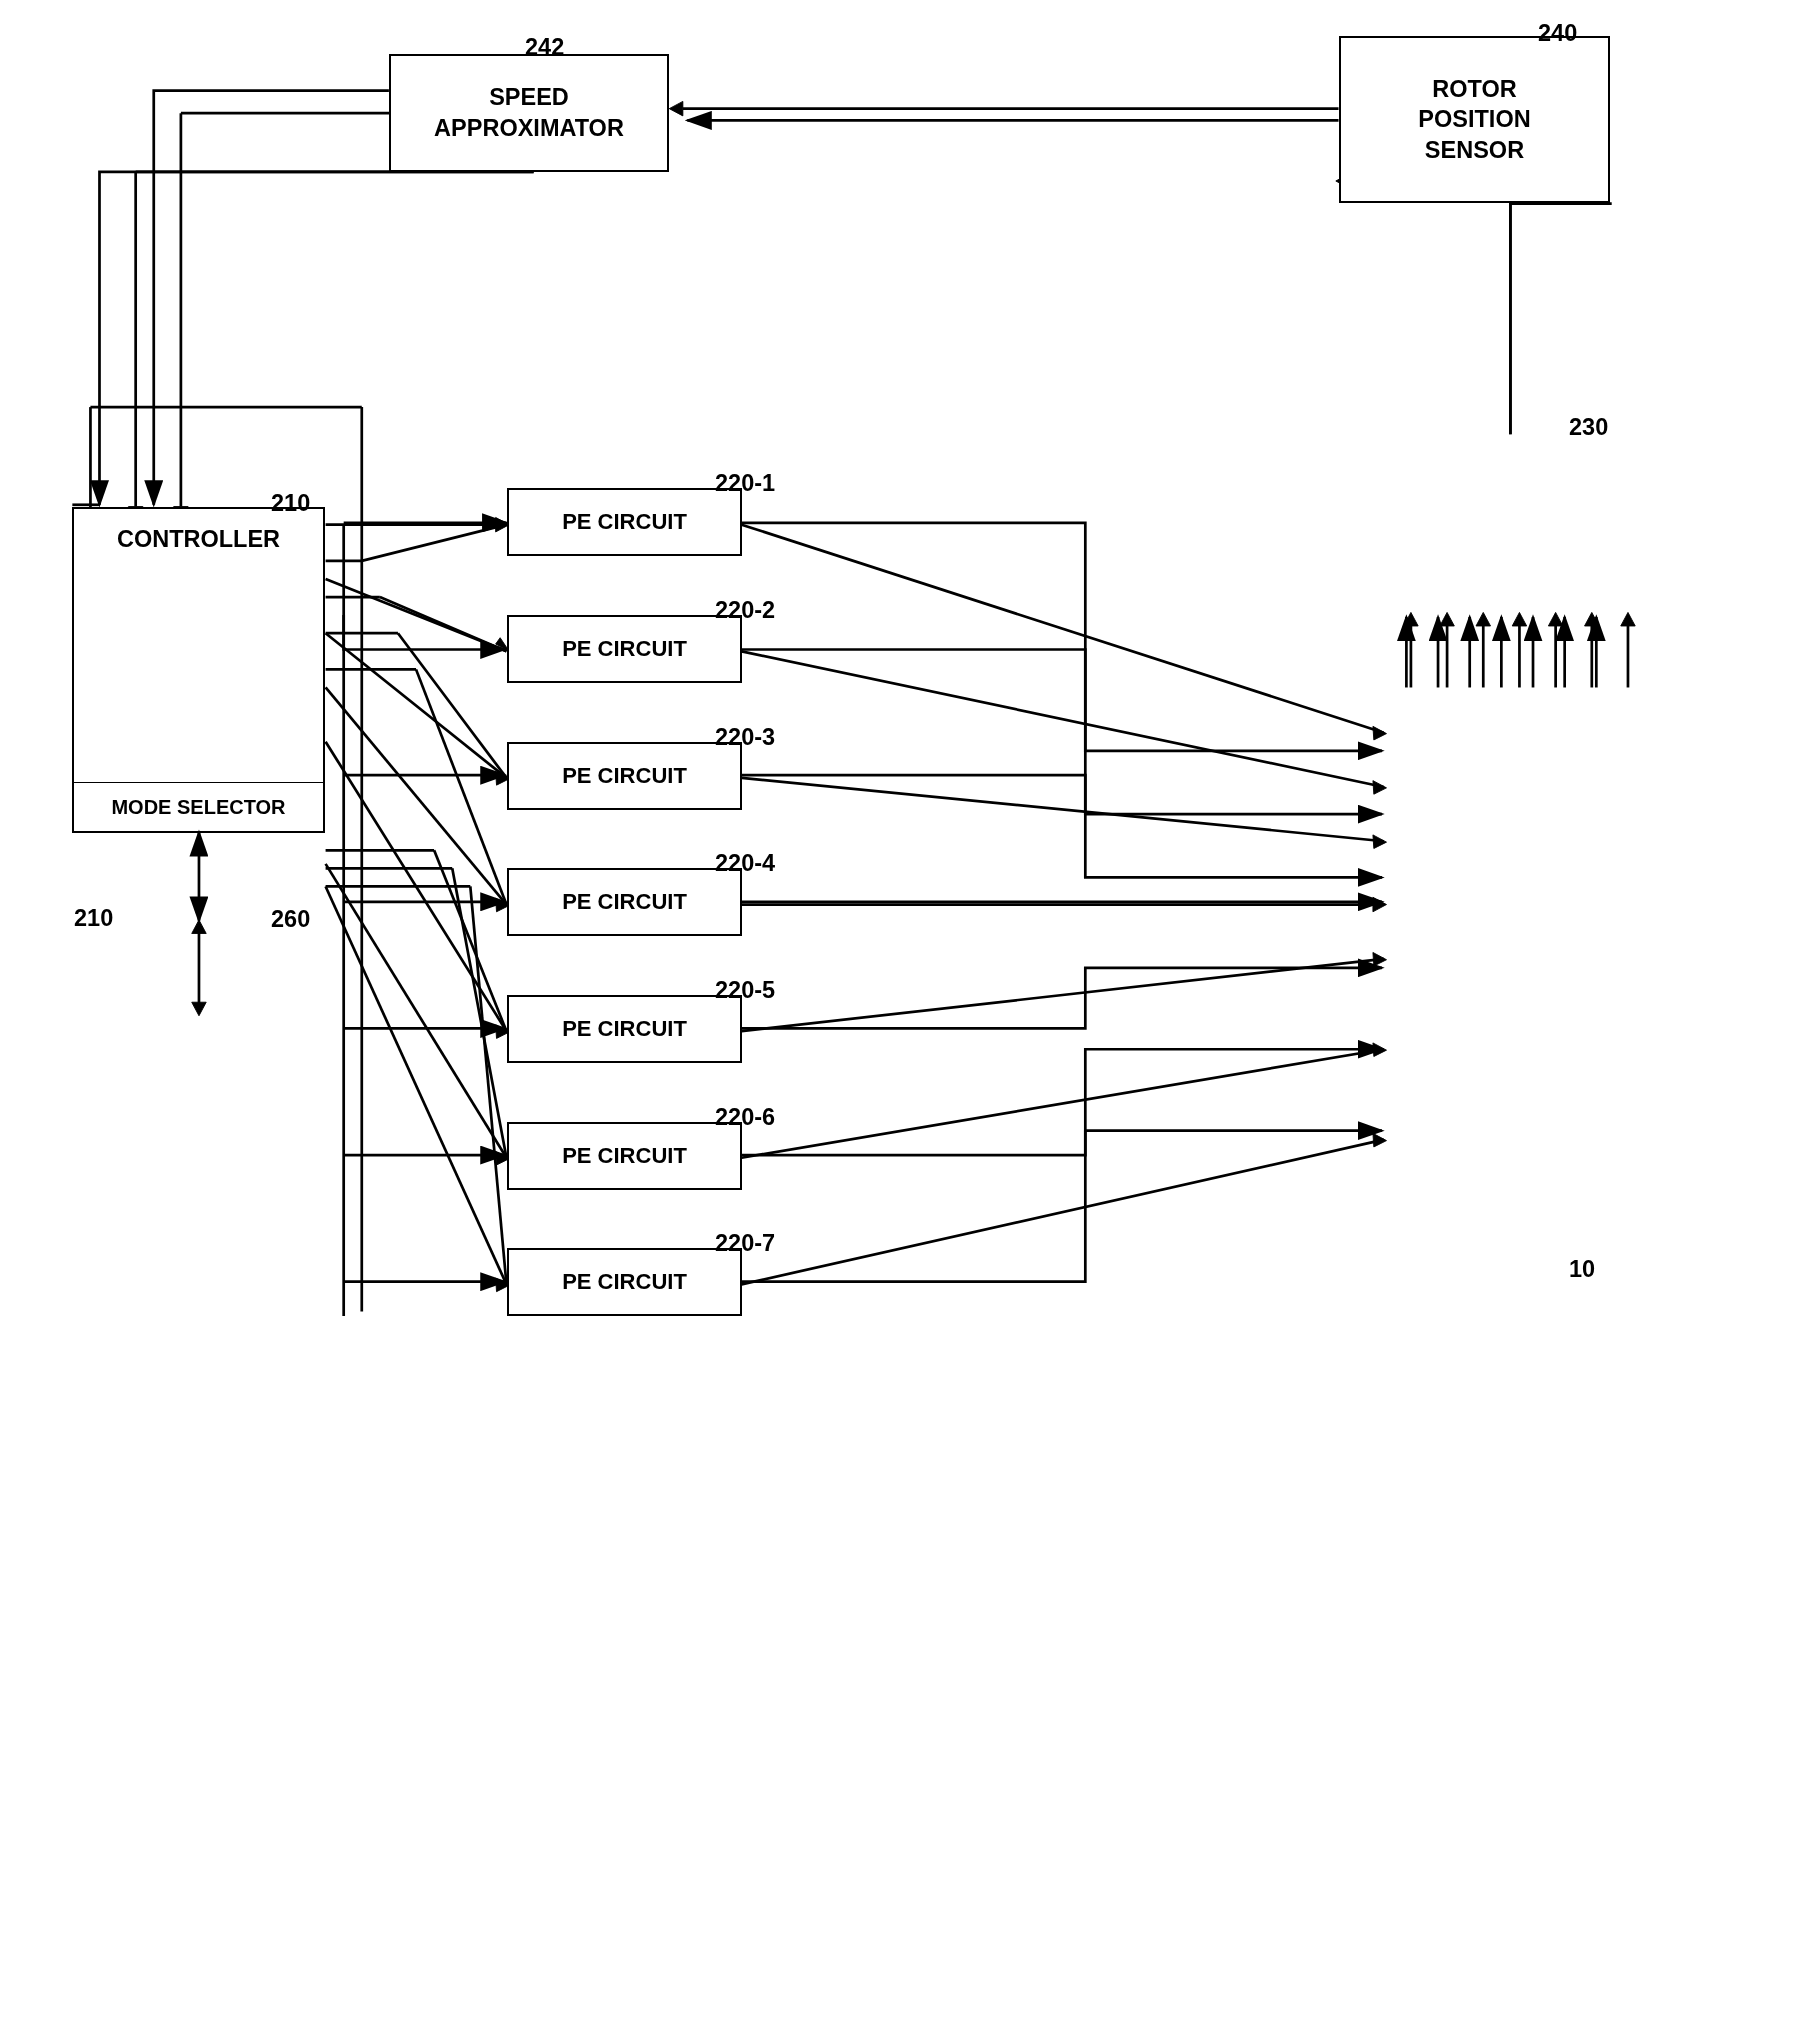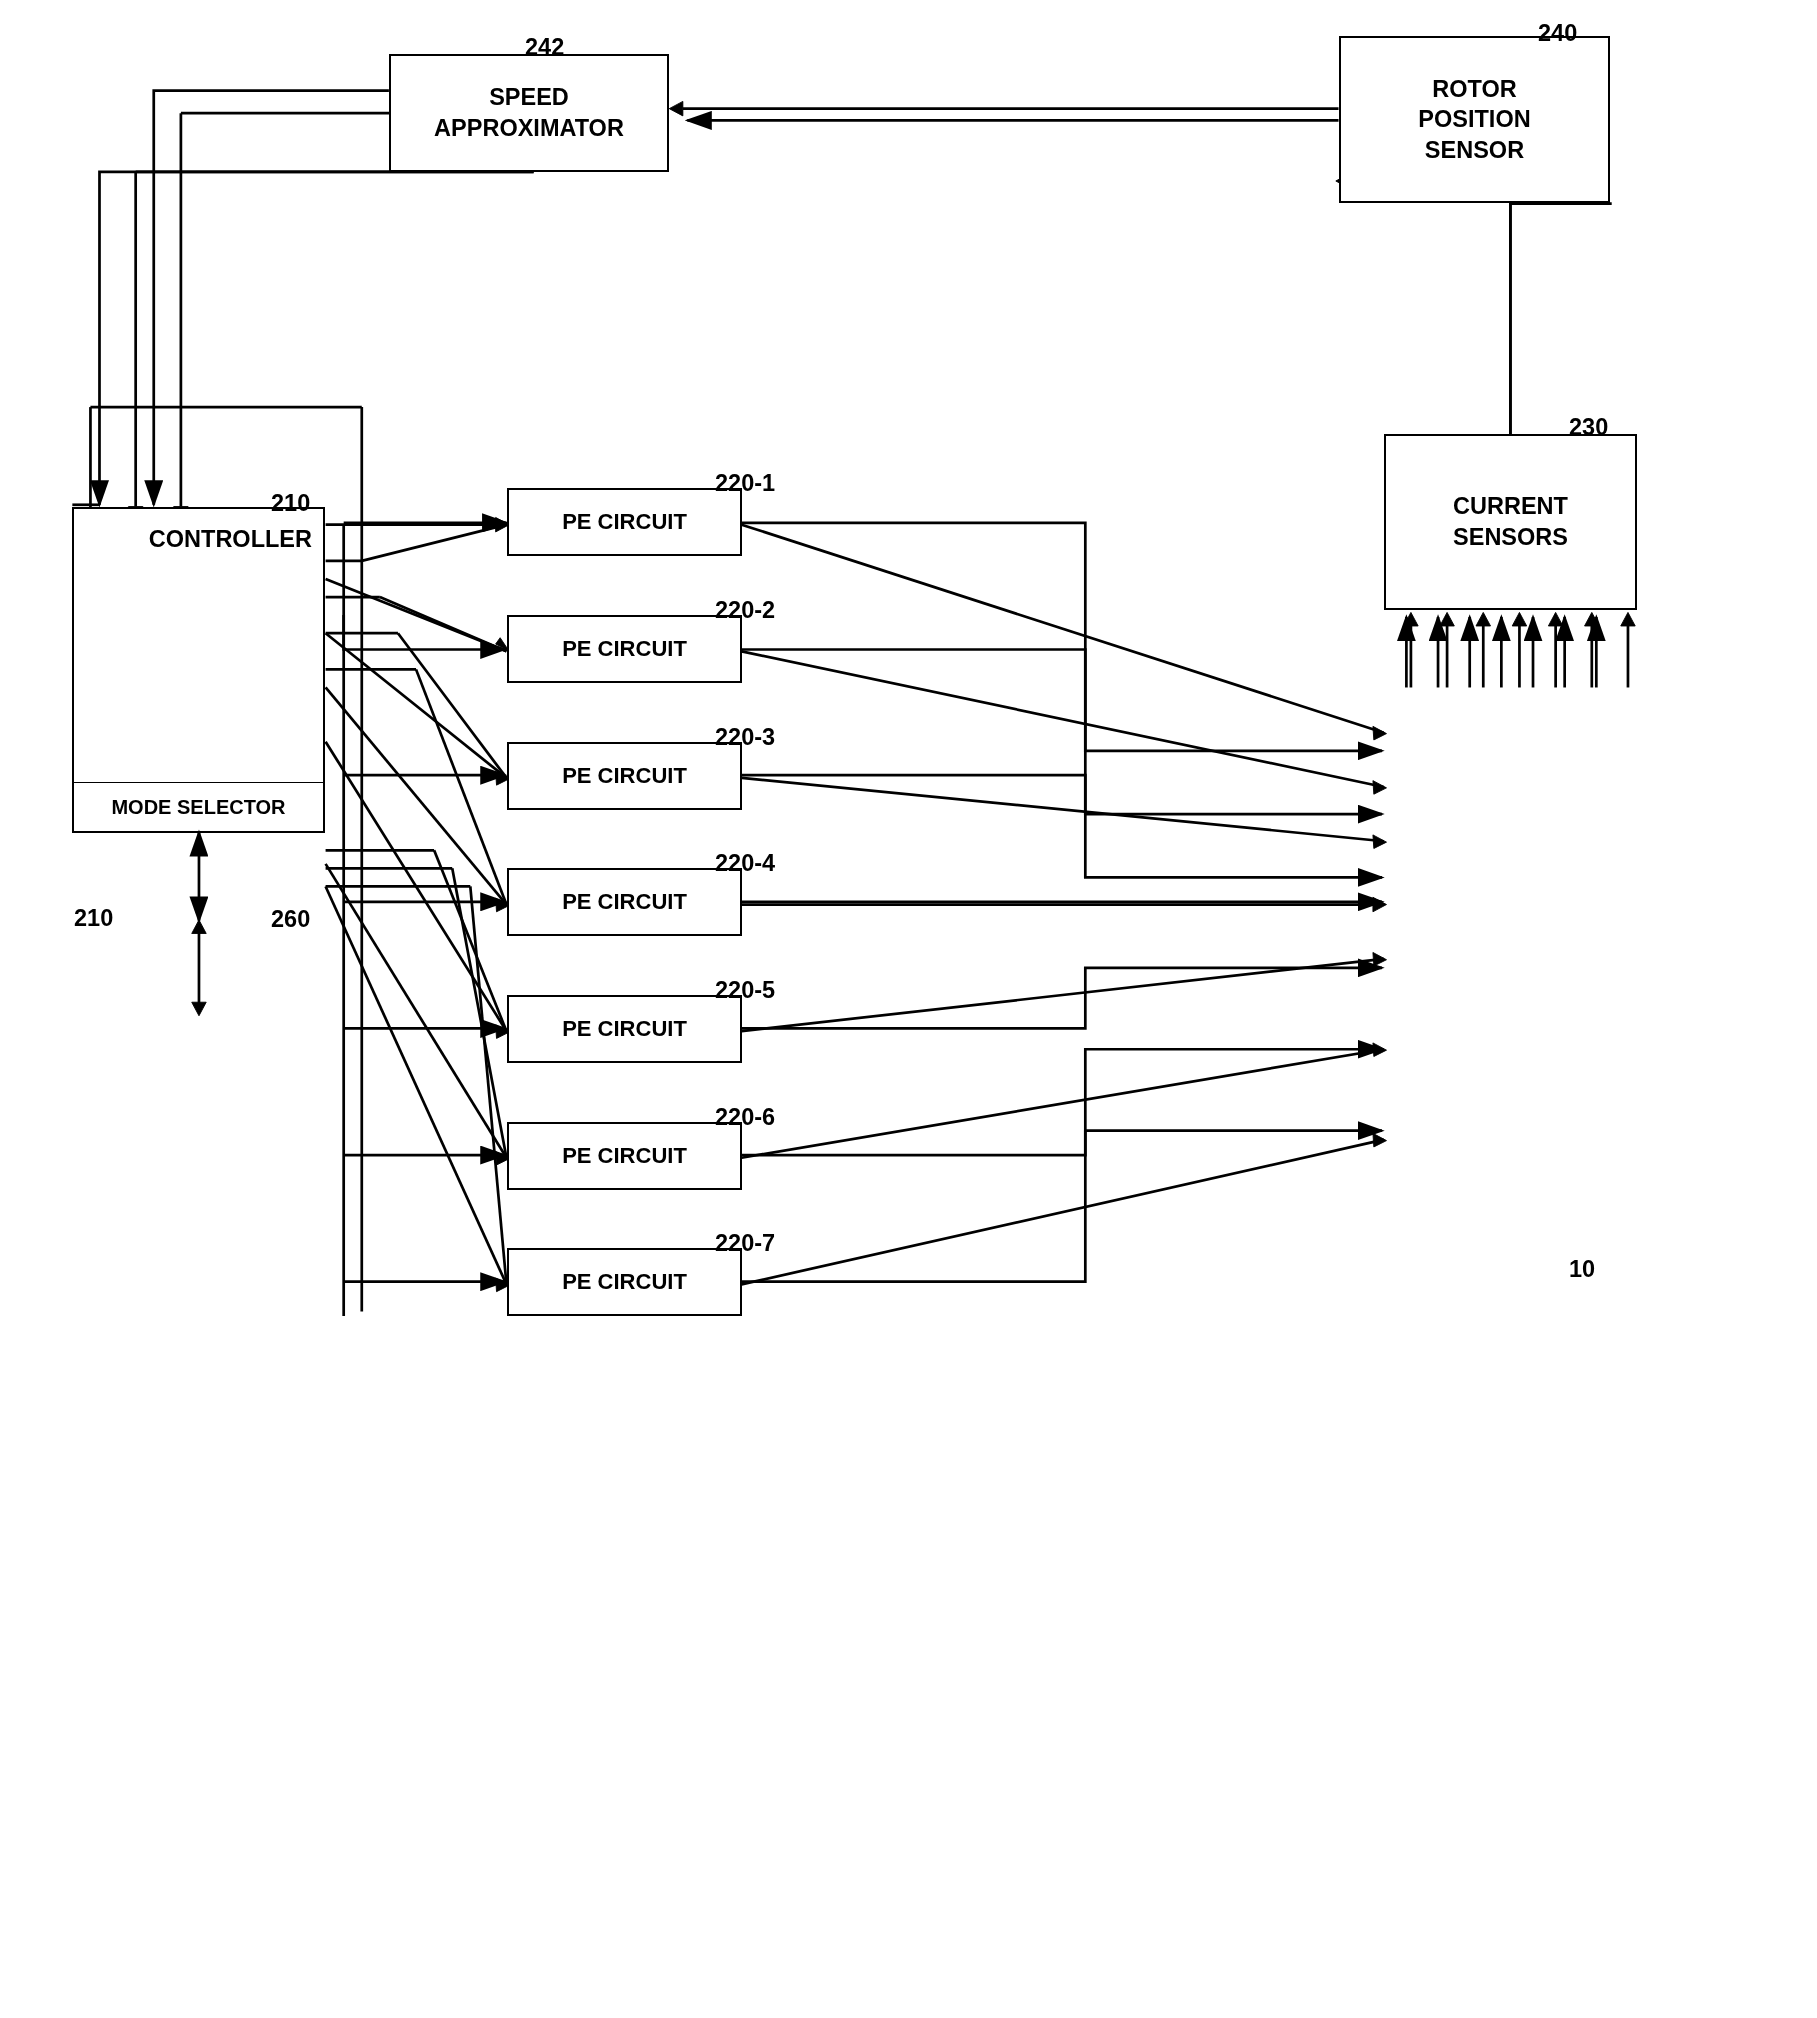--- a/index.html
+++ b/index.html
@@ -173,27 +173,23 @@
     <span style="white-space:pre-line;">SPEED
 APPROXIMATOR</span>
   </div>
 
   <div class="block" style="left:1339px; top:36px; width:271px; height:167px; font-size:23.5px;">
     <span style="white-space:pre-line;">ROTOR
 POSITION
 SENSOR</span>
   </div>
 
-  <div class="block" style="left:1384px; top:434px; width:253px; height:176px; font-size:23.5px;">
-    <span style="white-space:pre-line;">CURRENT
-SENSORS</span>
-  </div>
-
-
-  <div class="block" style="left:72px; top:507px; width:253px; height:326px; font-size:23.5px; align-items:flex-end; flex-direction:column; justify-content:flex-start;">
+
+
+  <div class="block" style="left:72px; top:507px; width:253px; height:326px; font-size:23.5px; align-items:center; flex-direction:column; justify-content:flex-start;">
     <div style="padding:14.5px 11px; font-weight:bold; font-size:23.5px;">CONTROLLER</div>
     <div style="flex:1;"></div>
     <div style="border-top:1.8px solid #000; width:100%; padding:11px; font-size:20px; font-weight:bold; text-align:center;">MODE SELECTOR</div>
   </div>
 
 
   <div class="block" style="left:507px; top:488px; width:235px; height:68px; font-size:22px;">
     <span>PE CIRCUIT</span>
   </div>
 

